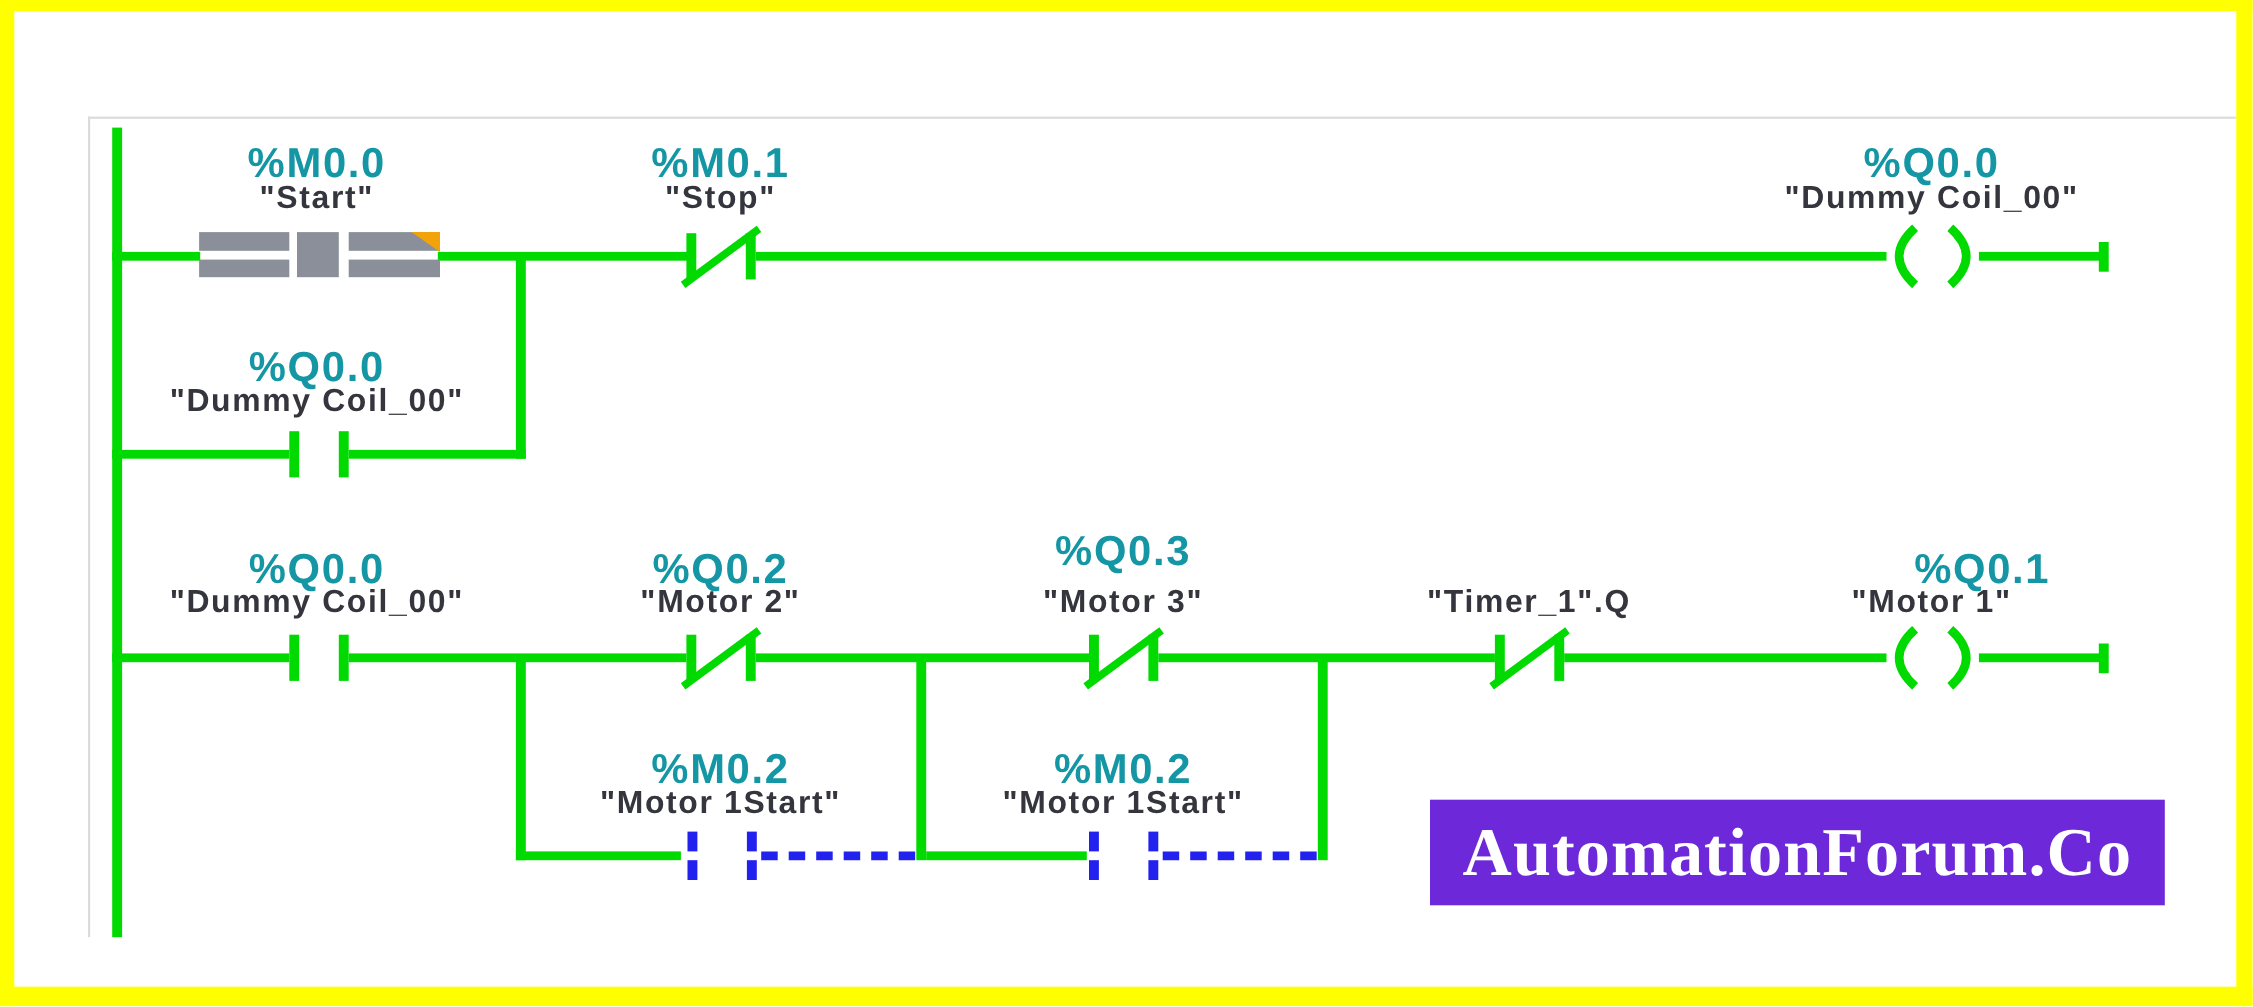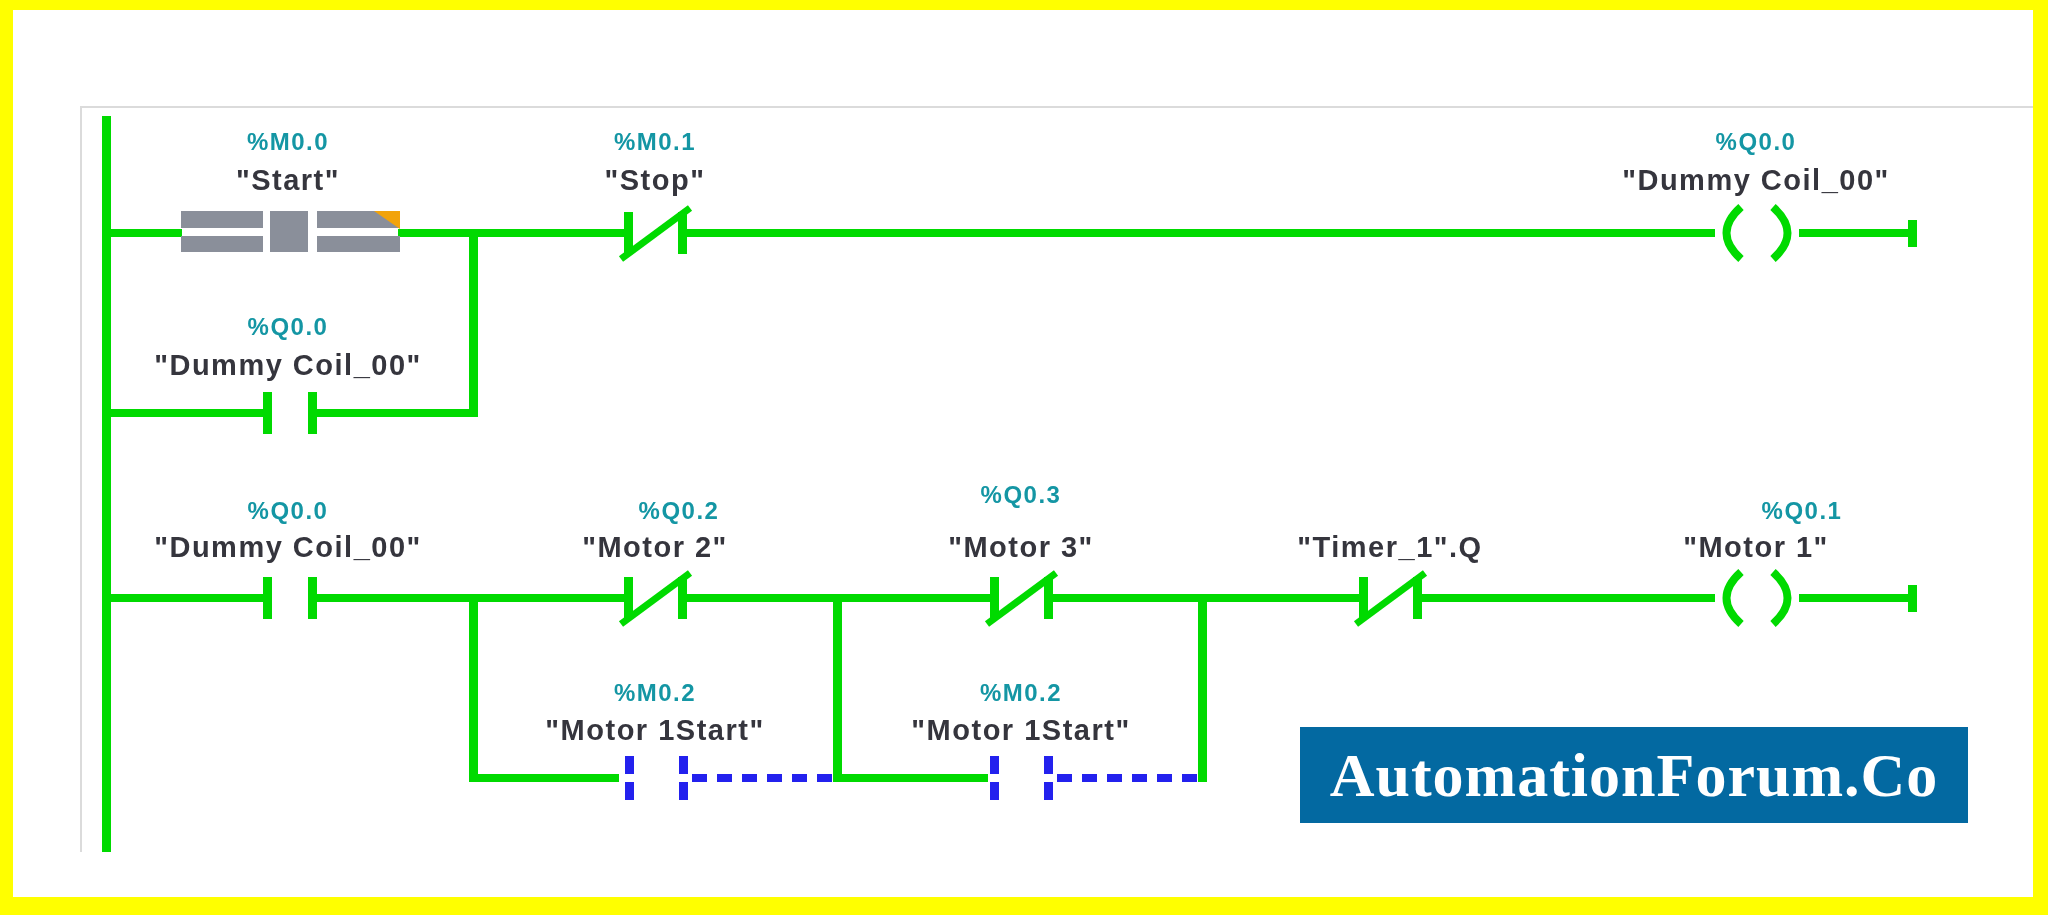--- a/index.html
+++ b/index.html
@@ -32,21 +32,21 @@
     width: 2px; height: 746px; background: #dbdbdb;
   }
 
   svg.ladder { position: absolute; left: 0; top: 0; }
 
   
   .addr {
     position: absolute;
     transform: translateX(-50%);
     color: #1496a4;
-    font-size: 24px;
+    font-size: 38px;
     font-weight: bold;
     letter-spacing: 1.5px;
     line-height: 1;
     white-space: nowrap;
     z-index: 10;
   }
   .opname {
     position: absolute;
     transform: translateX(-50%);
     color: #35353d;
@@ -56,21 +56,21 @@
     line-height: 1;
     white-space: nowrap;
     z-index: 10;
   }
 
   
   .banner {
     position: absolute;
     left: 1300px; top: 727px;
     width: 668px; height: 96px;
-    background: #0369a1;
+    background: #6d28d9;
     color: #ffffff;
     font-family: "Liberation Serif", serif;
     font-weight: bold;
     font-size: 62px;
     line-height: 96px;
     text-align: center;
     letter-spacing: 1px;
     z-index: 20;
     white-space: nowrap;
   }
@@ -199,21 +199,21 @@
   <div class="addr" style="left:655px;  top:130px;text-align:center;">%M0.1</div>
   <div class="opname" style="left:655px;  top:166px;">"Stop"</div>
   <div class="addr" style="left:1756px; top:130px;">%Q0.0</div>
   <div class="opname" style="left:1756px; top:166px;">"Dummy Coil_00"</div>
 
   <div class="addr" style="left:288px;  top:315px;">%Q0.0</div>
   <div class="opname" style="left:288px;  top:351px;">"Dummy Coil_00"</div>
 
   <div class="addr" style="left:288px;  top:499px;">%Q0.0</div>
   <div class="opname" style="left:288px;  top:533px;">"Dummy Coil_00"</div>
-  <div class="addr" style="left:655px;  top:499px;margin-left:24px;">%Q0.2</div>
+  <div class="addr" style="left:655px;  top:499px;">%Q0.2</div>
   <div class="opname" style="left:655px;  top:533px;">"Motor 2"</div>
   <div class="addr" style="left:1021px; top:483px;">%Q0.3</div>
   <div class="opname" style="left:1021px; top:533px;">"Motor 3"</div>
   <div class="opname" style="left:1390px; top:533px;">"Timer_1".Q</div>
   <div class="addr" style="left:1802px; top:499px;">%Q0.1</div>
   <div class="opname" style="left:1756px; top:533px;">"Motor 1"</div>
 
   <div class="addr" style="left:655px;  top:681px;">%M0.2</div>
   <div class="opname" style="left:655px;  top:716px;">"Motor 1Start"</div>
   <div class="addr" style="left:1021px; top:681px;">%M0.2</div>

